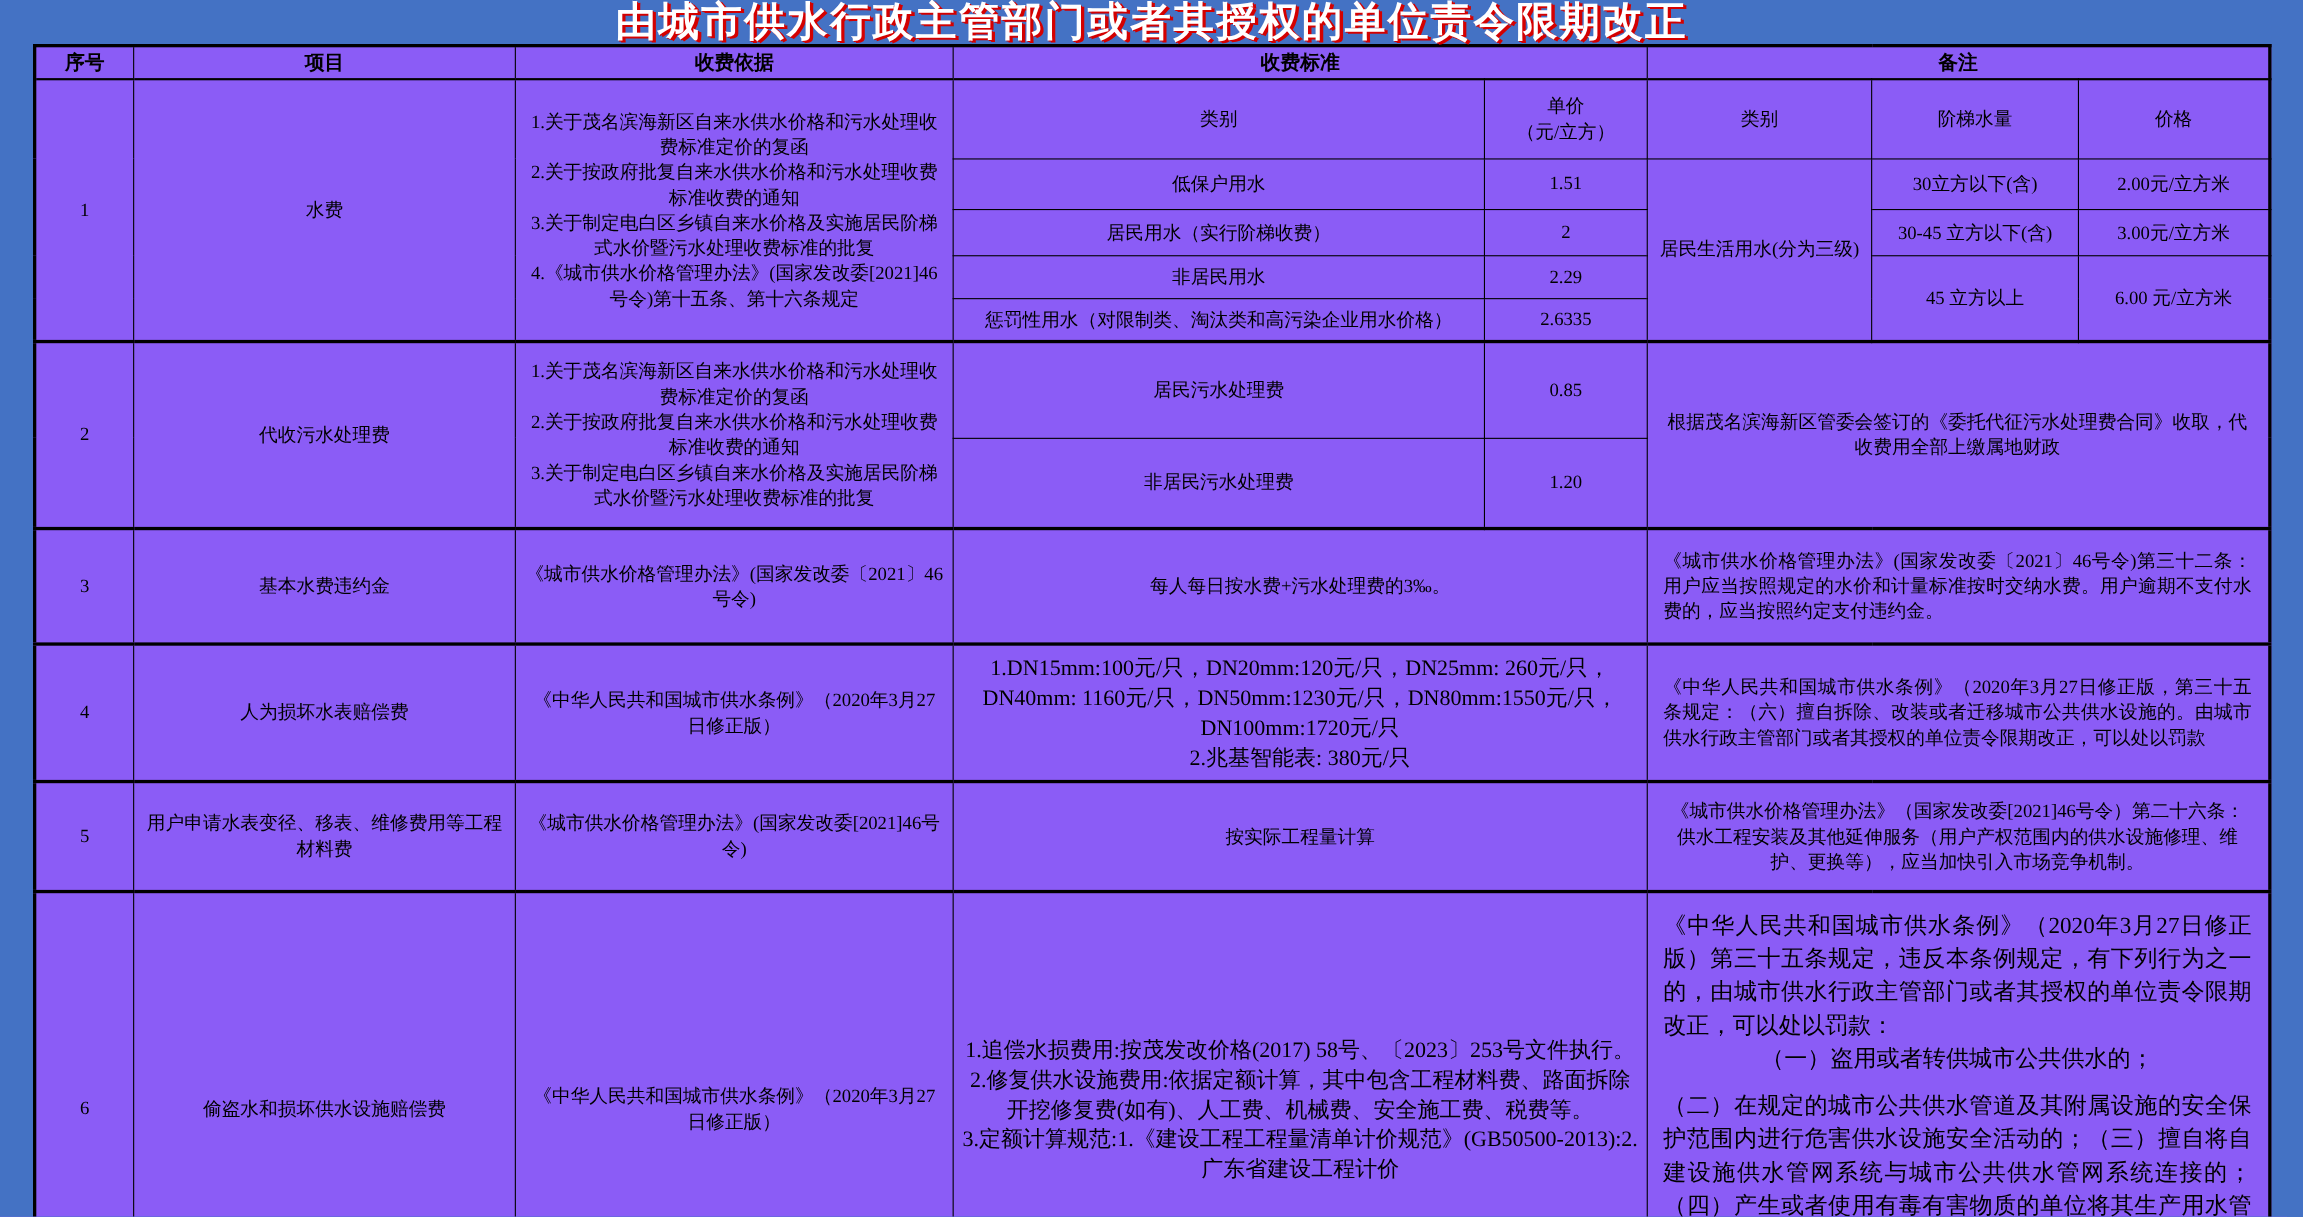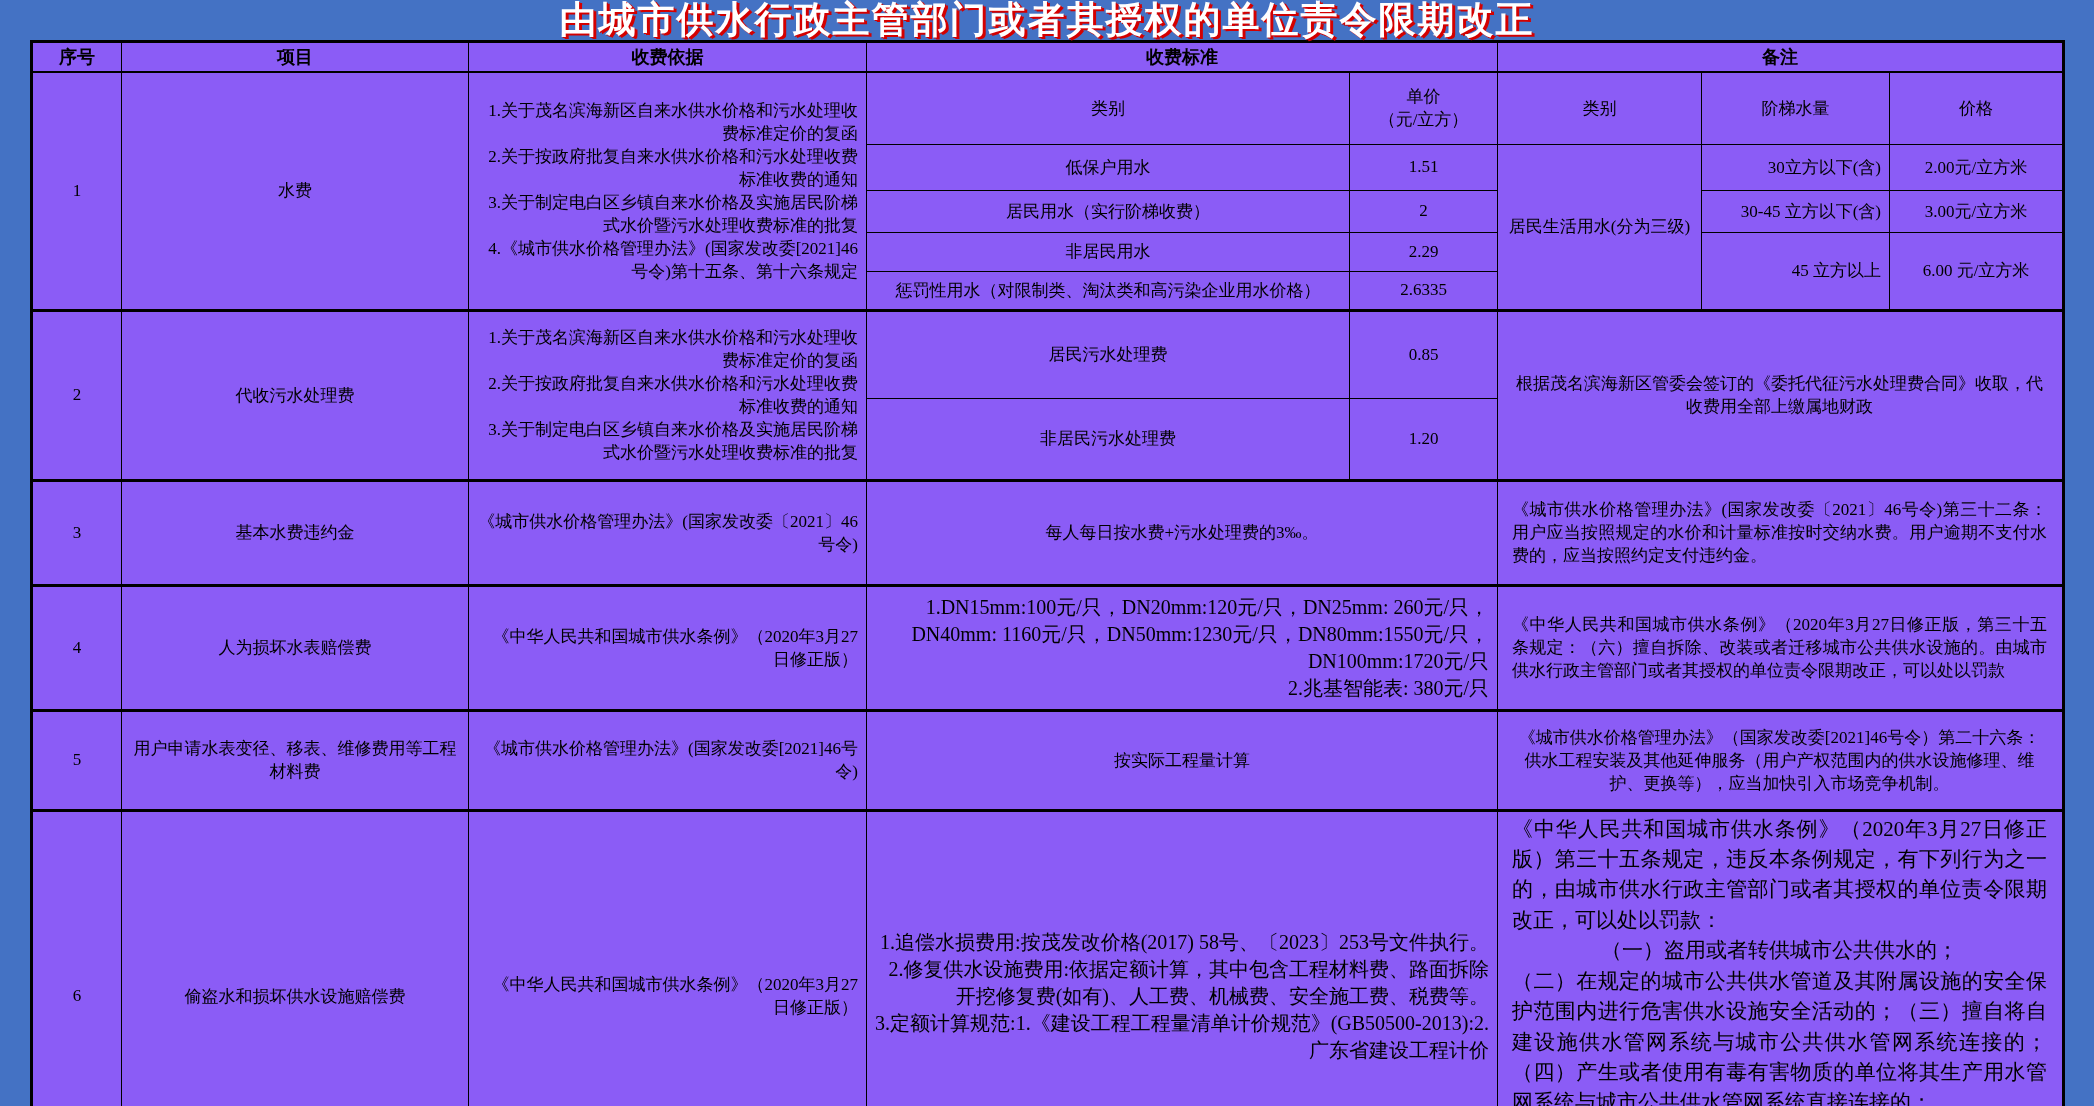--- a/index.html
+++ b/index.html
@@ -42,22 +42,22 @@
     font-weight: normal;
     overflow: hidden;
     box-sizing: border-box;
   }
   tr.hdr th {
     font-weight: bold;
     font-size: 18px;
     border-bottom: 2px solid #000;
   }
   td.major { border-top: 3px solid #000; }
-  .left { text-align: right; }
-  .just { text-align: justify; text-justify: inter-ideograph; }
+  .left { text-align: center; }
+  .just { text-align: justify; text-justify: inter-ideograph; margin-top: 12px; }
   .prewrap { white-space: pre-wrap; }
   .dense { line-height: 1.45; font-size: 21px; }
   .fs16 { font-size: 20px; }
   .pad14 { padding-left: 14px; padding-right: 15px; }
 </style>
 </head>
 <body>
 
 <div class="board">
   <div class="title">由城市供水行政主管部门或者其授权的单位责令限期改正</div>

